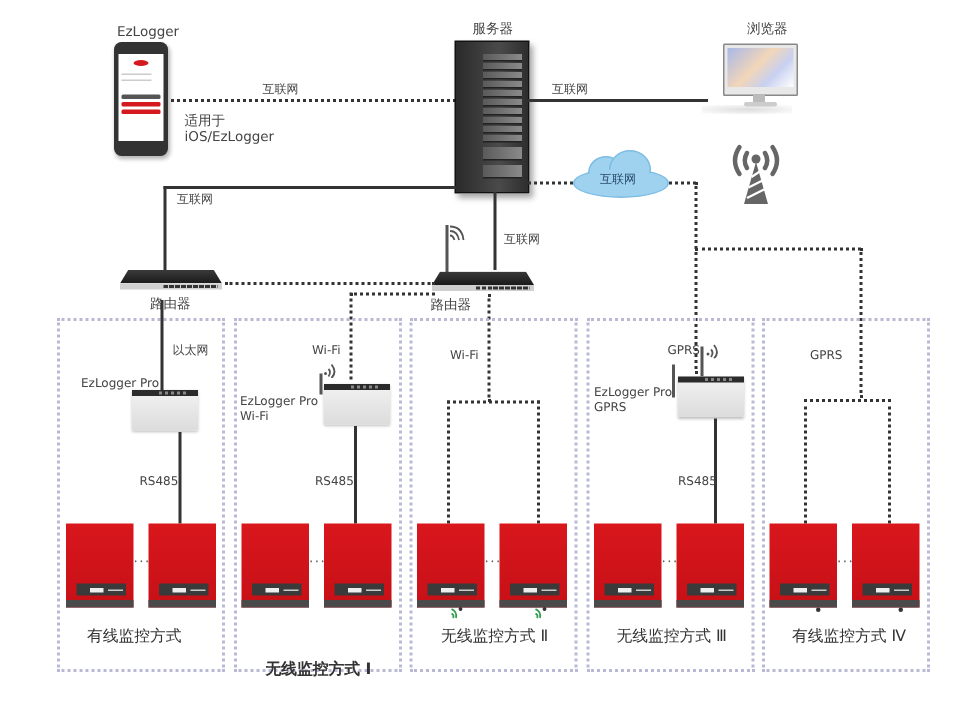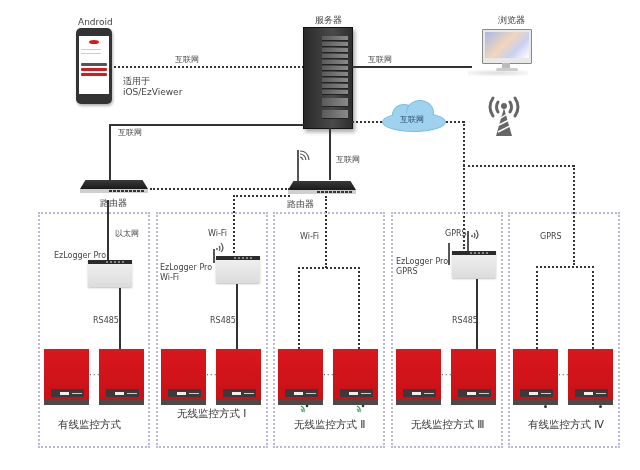--- a/index.html
+++ b/index.html
@@ -48,33 +48,33 @@
   
   .cloud{position:absolute;left:380px;top:100px;width:66px;height:30px;}
   .cloud .c{position:absolute;background:#9fd2ee;border:1px solid #7cbde3;border-radius:50%;}
   .cloud .lbl{color:#2a4a6a;}
   
   .tower{position:absolute;left:484px;top:92px;width:40px;height:46px;}
 </style>
 </head>
 <body>
 
-<div class="lbl lbl-md" style="left:78px;top:17px;">Android</div>
+<div class="lbl lbl-md" style="left:78px;top:17px;">EzLogger</div>
 <div class="phone">
   <div class="screen">
     <div class="abs" style="left:10px;top:4px;width:10px;height:4px;border-radius:50%;background:#d51a1f;"></div>
     <div class="abs" style="left:2px;top:13px;width:20px;height:1px;background:#ccc;"></div>
     <div class="abs" style="left:2px;top:17px;width:20px;height:1px;background:#ccc;"></div>
     <div class="bar" style="top:27px;background:#555;"></div>
     <div class="bar" style="top:32px;"></div>
     <div class="bar" style="top:37px;"></div>
   </div>
 </div>
 <div class="lbl lbl-md" style="left:123px;top:76px;">适用于</div>
-<div class="lbl lbl-md" style="left:123px;top:87px;">iOS/EzViewer</div>
+<div class="lbl lbl-md" style="left:123px;top:87px;">iOS/EzLogger</div>
 
 <div class="dot-h" style="left:114px;top:66px;width:190px;"></div>
 <div class="lbl" style="left:175px;top:55px;">互联网</div>
 
 <div class="lbl lbl-md" style="left:315px;top:15px;">服务器</div>
 <div class="server">
   <div class="slot" style="top:8px"></div>
     <div class="slot" style="top:14px"></div>
   <div class="slot" style="top:20px"></div>
     <div class="slot" style="top:26px"></div>
@@ -306,16 +306,16 @@
     <div class="panel">
       <i></i>
       <b></b>
     </div>
     <div class="foot"></div>
   </div>
 <div class="abs" style="left:544px;top:405px;width:3px;height:3px;border-radius:50%;background:#333;"></div>
 <div class="abs" style="left:599px;top:405px;width:3px;height:3px;border-radius:50%;background:#333;"></div>
 
 <div class="lbl lbl-lg" style="left:58px;top:419px;">有线监控方式</div>
-<div class="lbl lbl-lg" style="left:177px;top:408px;">无线监控方式 Ⅰ</div>
+<div class="lbl lbl-lg" style="left:177px;top:441px;font-weight:bold;">无线监控方式 Ⅰ</div>
 <div class="lbl lbl-lg" style="left:294px;top:419px;">无线监控方式 Ⅱ</div>
 <div class="lbl lbl-lg" style="left:411px;top:419px;">无线监控方式 Ⅲ</div>
 <div class="lbl lbl-lg" style="left:528px;top:419px;">有线监控方式 Ⅳ</div>
 
 </body></html>

